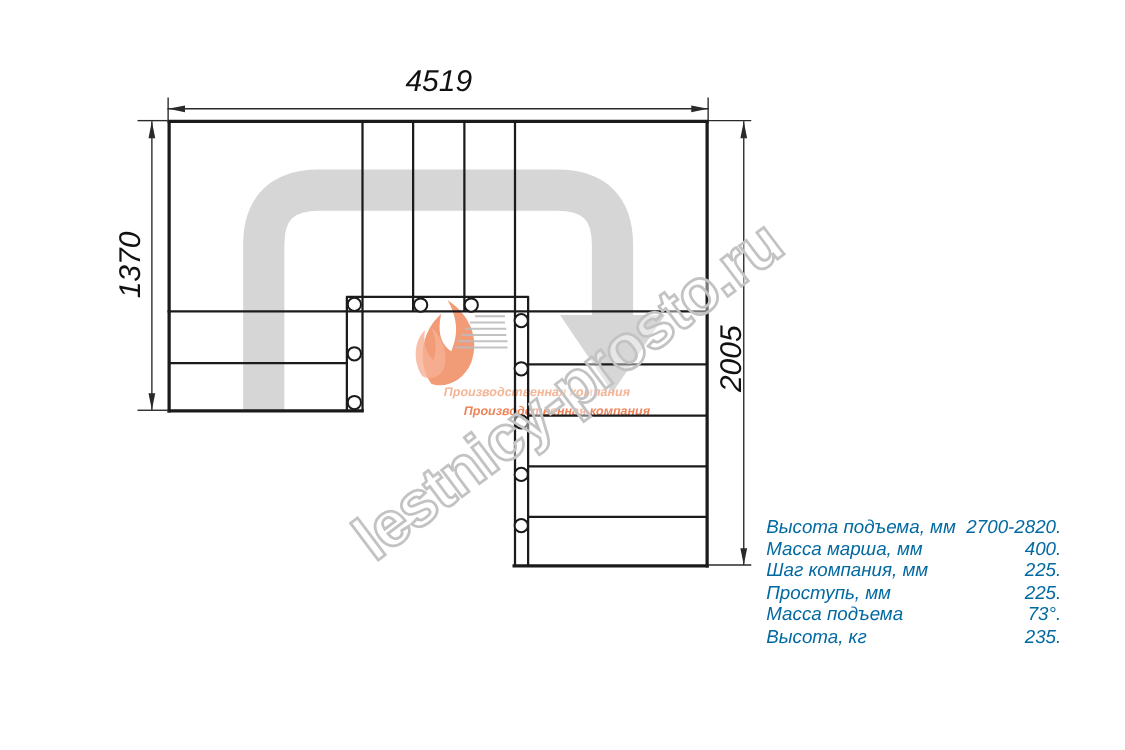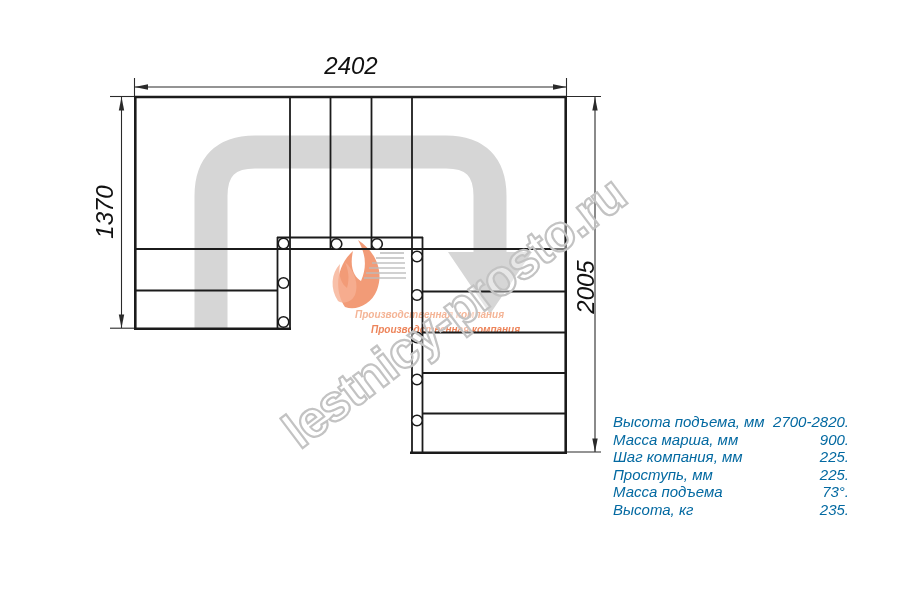--- a/index.html
+++ b/index.html
@@ -131,34 +131,34 @@
     <g fill="#2a2a2a">
       <polygon points="134.5,87 148,84.3 148,89.7"></polygon>
       <polygon points="566.5,87 553,84.3 553,89.7"></polygon>
       <polygon points="121.5,97 118.8,110.5 124.2,110.5"></polygon>
       <polygon points="121.5,328 118.8,314.5 124.2,314.5"></polygon>
       <polygon points="595,97 592.3,110.5 597.7,110.5"></polygon>
       <polygon points="595,452 592.3,438.5 597.7,438.5"></polygon>
     </g>
   </svg>
 
-  <div class="dim-text dim-top">2402</div>
+  <div class="dim-text dim-top">4519</div>
   <div class="dim-text dim-left">1370</div>
   <div class="dim-text dim-right">2005</div>
 
   <div class="wm-text">lestnicy-prosto.ru</div>
 
   <div class="specs">
     <div class="spec-row">
       <span class="spec-label">Высота подъема, мм</span>
       <span class="spec-value">2700-2820.</span>
     </div>
     <div class="spec-row">
       <span class="spec-label">Масса марша, мм</span>
-      <span class="spec-value">900.</span>
+      <span class="spec-value">400.</span>
     </div>
     <div class="spec-row">
       <span class="spec-label">Шаг компания, мм</span>
       <span class="spec-value">225.</span>
     </div>
     <div class="spec-row">
       <span class="spec-label">Проступь, мм</span>
       <span class="spec-value">225.</span>
     </div>
     <div class="spec-row">

